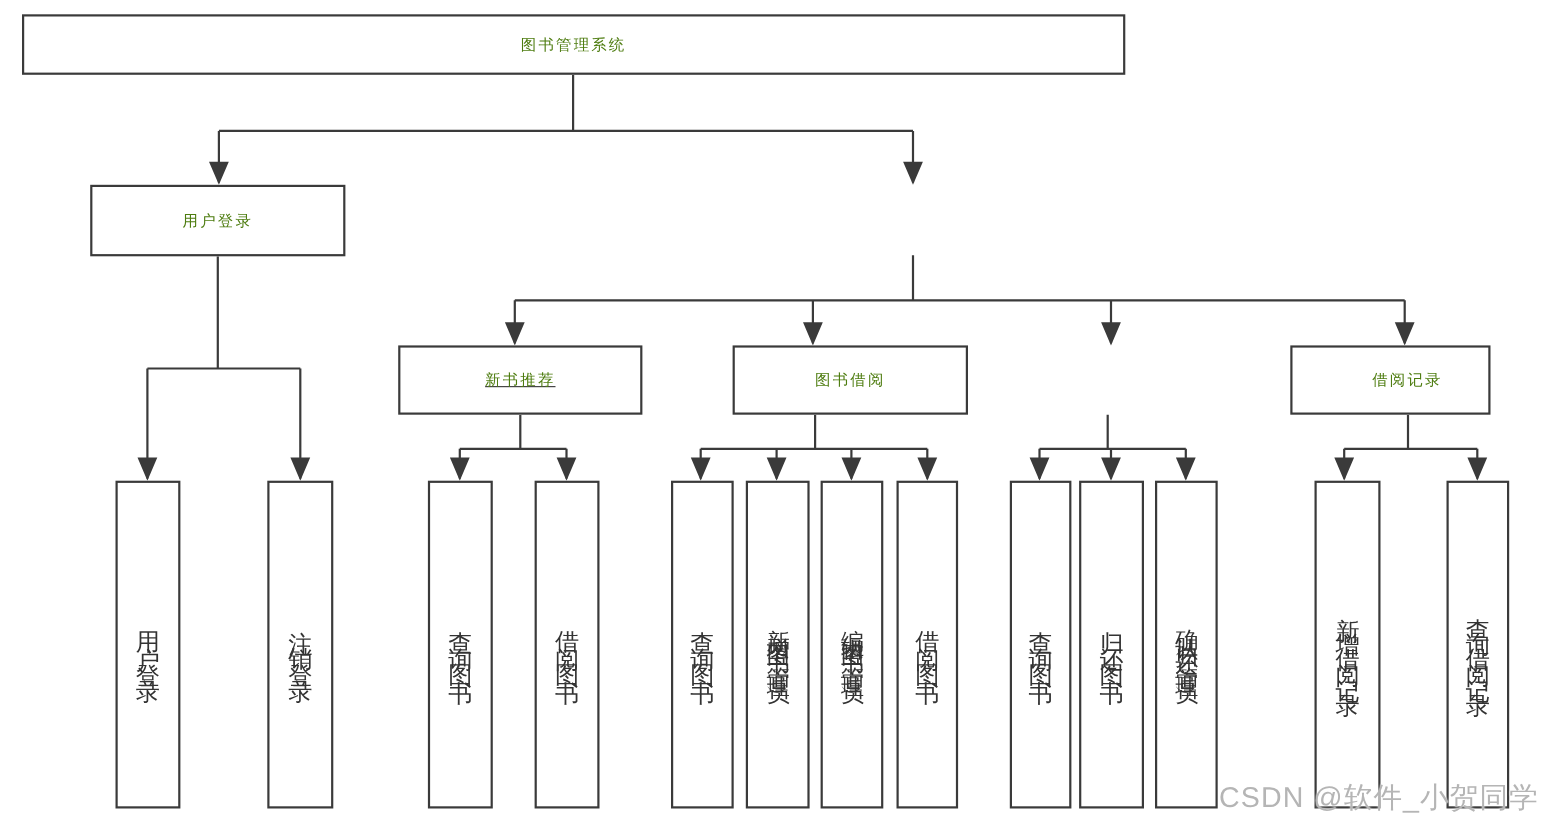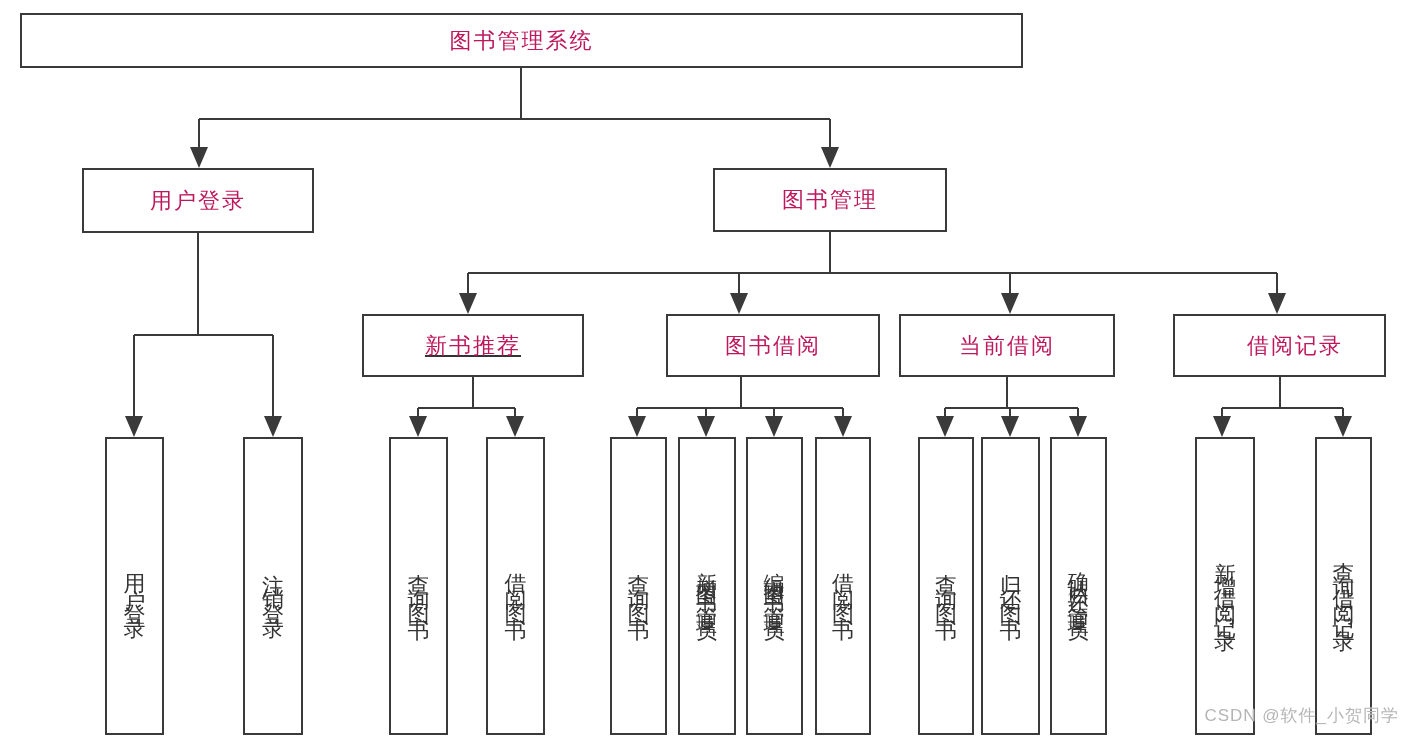--- a/index.html
+++ b/index.html
@@ -4,31 +4,31 @@
 <style>
   html,body{margin:0;padding:0;background:#fff;}
   #stage{
     position:relative;width:1405px;height:747px;background:#fff;overflow:hidden;
     font-family:"Liberation Sans",sans-serif;color:#333;
   }
   .box{
     position:absolute;box-sizing:border-box;border:2px solid #3a3a3a;background:#fff;
     display:flex;align-items:center;justify-content:center;text-align:center;
   }
-  .hlabel{font-size:22px;letter-spacing:2px;color:#be185d;white-space:nowrap;}
+  .hlabel{font-size:14px;letter-spacing:2px;color:#4d7c0f;white-space:nowrap;}
   .vt{
     writing-mode:vertical-lr;text-orientation:mixed;color:#333;
     font-size:22px;line-height:1;white-space:nowrap;
   }
   .sp4{letter-spacing:15px;}
   .sp6{letter-spacing:14px;}
   .sp9{font-size:21px;letter-spacing:7px;}
   #connectors{position:absolute;left:0;top:0;}
   #watermark{
-    position:absolute;right:6px;bottom:20px;font-size:17px;color:#b5b5b5;
+    position:absolute;right:6px;bottom:4px;font-size:26px;color:#b5b5b5;
     letter-spacing:1px;text-shadow:0 0 2px #ffffff;white-space:nowrap;
   }
 </style>
 </head>
 <body>
 
 <div id="stage">
 
   <svg id="connectors" width="1405" height="747" viewBox="0 0 1405 747" xmlns="http://www.w3.org/2000/svg">
     <path fill="none" stroke="#3a3a3a" stroke-width="2" d="
@@ -59,34 +59,28 @@
       M1213,416 L1231,416 L1222,437 Z M1334,416 L1352,416 L1343,437 Z"></path>
   </svg>
 
   <div class="box" style="left:20px;top:13px;width:1003px;height:55px;">
     <span class="hlabel">图书管理系统</span>
   </div>
 
   <div class="box" style="left:82px;top:168px;width:232px;height:65px;">
     <span class="hlabel">用户登录</span>
   </div>
-  <div class="box" style="left:713px;top:168px;width:234px;height:64px;">
-    <span class="hlabel">图书管理</span>
-  </div>
 
   <div class="box" style="left:362px;top:314px;width:222px;height:63px;text-decoration:underline;">
     <span class="hlabel">新书推荐</span>
   </div>
   <div class="box" style="left:666px;top:314px;width:214px;height:63px;">
     <span class="hlabel">图书借阅</span>
   </div>
-  <div class="box" style="left:899px;top:314px;width:216px;height:63px;">
-    <span class="hlabel">当前借阅</span>
-  </div>
-  <div class="box" style="left:1173px;top:314px;width:213px;height:63px;padding-left:31px;">
+  <div class="box" style="left:1173px;top:314px;width:182px;height:63px;padding-left:31px;">
     <span class="hlabel">借阅记录</span>
   </div>
 
   <div class="box" style="left:105px;top:437px;width:59px;height:298px;">
     <span class="vt sp4">用户登录</span>
   </div>
   <div class="box" style="left:243px;top:437px;width:60px;height:298px;">
     <span class="vt sp4">注销登录</span>
   </div>
 

